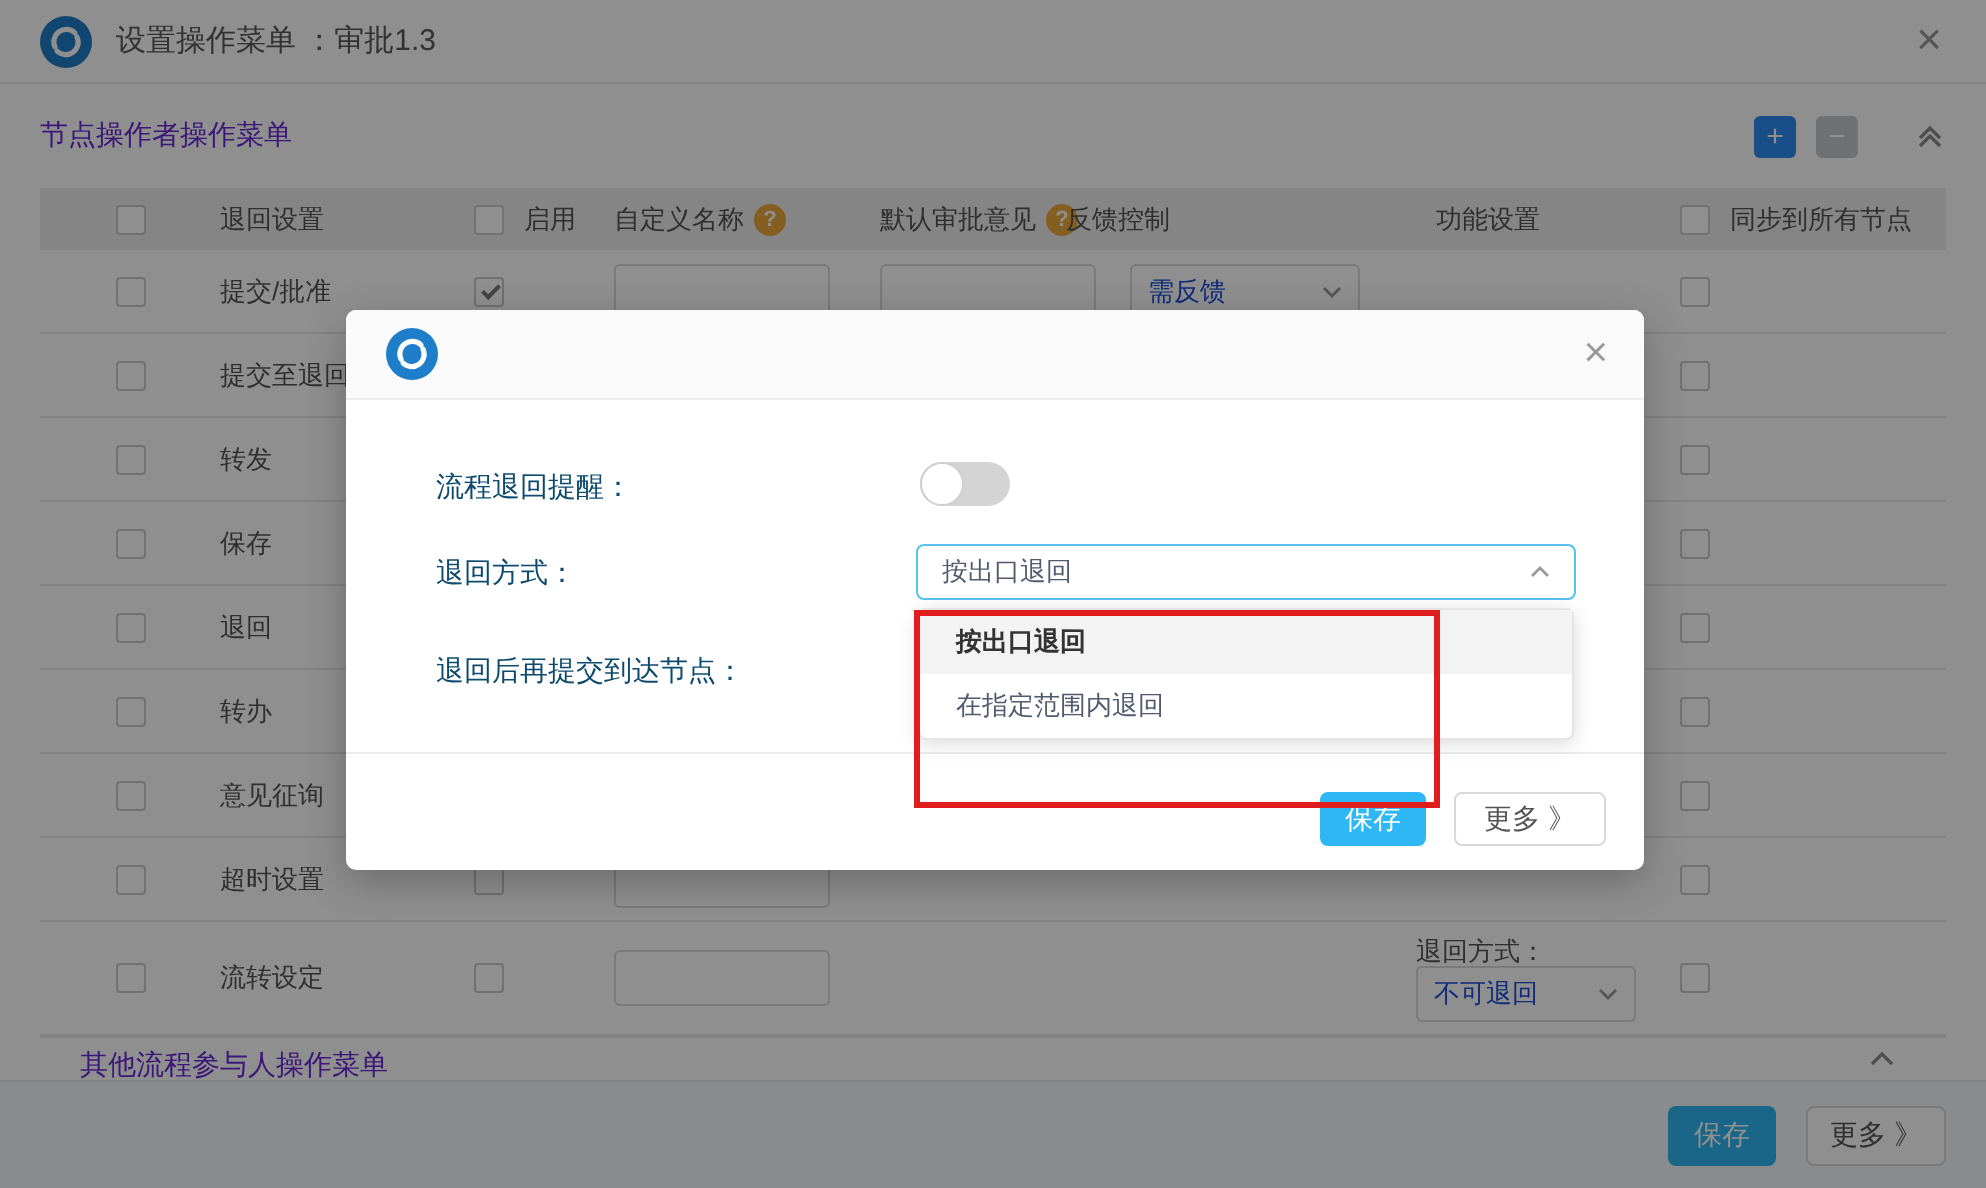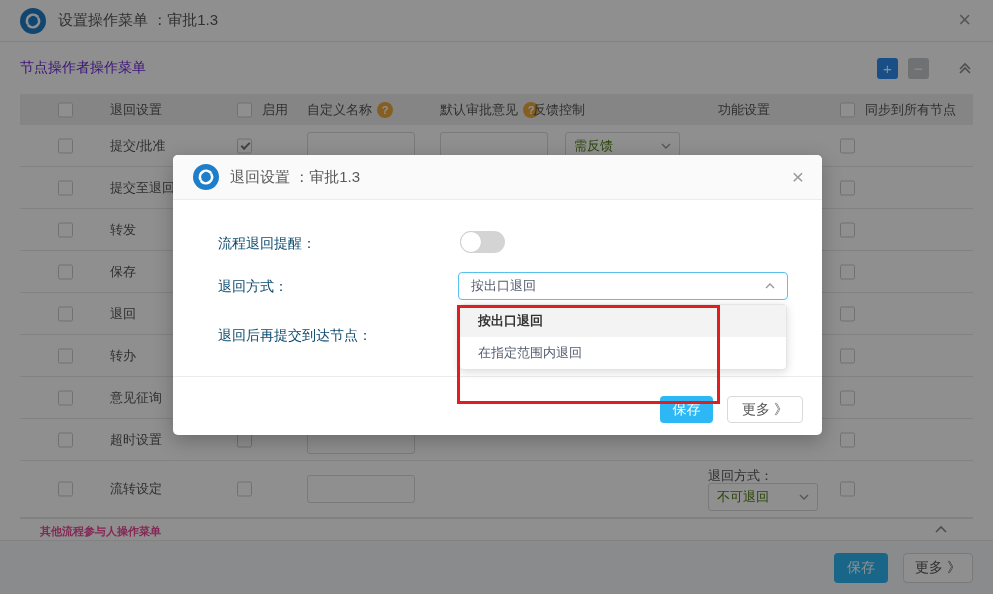--- a/index.html
+++ b/index.html
@@ -27,26 +27,26 @@
   .tbody{position:absolute;left:20px;right:20px;top:125px;}
   .trow{position:relative;border-bottom:1px solid #e8e8e8;height:41px;}
   .trow.tall{height:56px;}
   .cell{position:absolute;display:flex;align-items:center;font-size:13px;color:#555;}
   .vcenter{top:50%;transform:translateY(-50%);}
   .cb{width:15px;height:15px;border:1px solid #c9c9c9;border-radius:2px;background:#fff;box-sizing:border-box;position:relative;}
   .cb.checked::after{content:"";position:absolute;left:3px;top:3px;width:7px;height:3px;
     border-left:2px solid #7a7a7a;border-bottom:2px solid #7a7a7a;transform:rotate(-45deg);}
   .tinput{width:108px;height:28px;border:1px solid #d9d9d9;border-radius:3px;background:#fff;box-sizing:border-box;}
   .tselect{width:115px;height:28px;border:1px solid #d9d9d9;border-radius:3px;background:#fff;box-sizing:border-box;
-    display:flex;align-items:center;justify-content:space-between;padding:0 8px;font-size:13px;color:#4d7c0f;cursor:pointer;gap:15px;}
+    display:flex;align-items:center;justify-content:space-between;padding:0 8px;font-size:13px;color:#1d4ed8;cursor:pointer;gap:15px;}
   .help{width:16px;height:16px;border-radius:50%;background:#eda83d;color:#fff;font-size:11px;font-weight:bold;
     display:inline-flex;align-items:center;justify-content:center;margin-left:5px;}
   .func-label{font-size:13px;color:#555;}
   .divider-bottom{position:absolute;left:20px;right:20px;top:518px;border-top:1px solid #e4e4e4;}
-  .section2-title{position:absolute;left:40px;top:524px;font-size:11px;color:#ec4899;font-weight:bold;}
+  .section2-title{position:absolute;left:40px;top:524px;font-size:14px;color:#6d28d9;}
   .section2-collapse{position:absolute;right:44px;top:521px;}
   
   .bottombar{position:absolute;left:0;right:0;top:540px;height:54px;background:#f7f8fa;border-top:1px solid #e8e8e8;
     display:flex;align-items:center;justify-content:flex-end;gap:15px;padding-right:20px;box-sizing:border-box;}
   .btn{height:30px;border-radius:4px;font-size:14px;display:flex;align-items:center;justify-content:center;cursor:pointer;box-sizing:border-box;}
   .btn-save{background:#2db7f5;color:#fff;width:54px;}
   .btn-more{background:#fff;border:1px solid #d9d9d9;color:#555;width:70px;gap:4px;}
   
   .overlay{position:absolute;inset:0;background:rgba(0,0,0,0.44);z-index:10;}
   
@@ -278,21 +278,20 @@
 
 <div class="overlay"></div>
 
 <div class="modal">
   <div class="modal-header">
     <svg class="logo" viewBox="0 0 26 26" width="26" height="26">
       <circle cx="13" cy="13" r="13" fill="#1f7ec9"></circle>
       <path d="M7.5 15.5 A6.2 6.2 0 0 1 17.5 8.5" stroke="#fff" stroke-width="2.6" fill="none" stroke-linecap="round"></path>
       <path d="M18.5 10.5 A6.2 6.2 0 0 1 8.5 17.5" stroke="#fff" stroke-width="2.6" fill="none" stroke-linecap="round"></path>
     </svg>
-    <span class="modal-title">退回设置 ：审批1.3</span>
     <span class="modal-close">×</span>
   </div>
 
   <span class="m-label" style="top:80px">流程退回提醒：</span>
   <span class="toggle">
       <span class="knob"></span>
     </span>
 
   <span class="m-label" style="top:123px">退回方式：</span>
   <span class="m-select">

